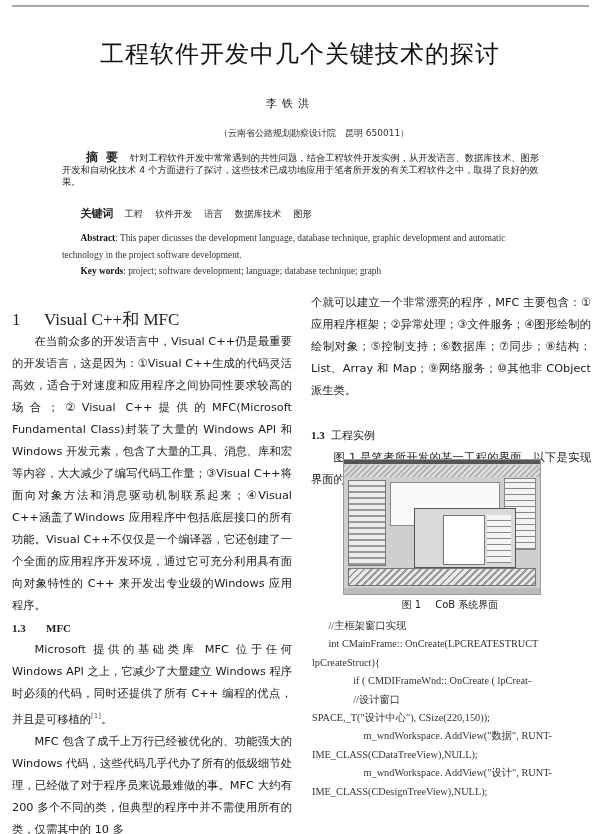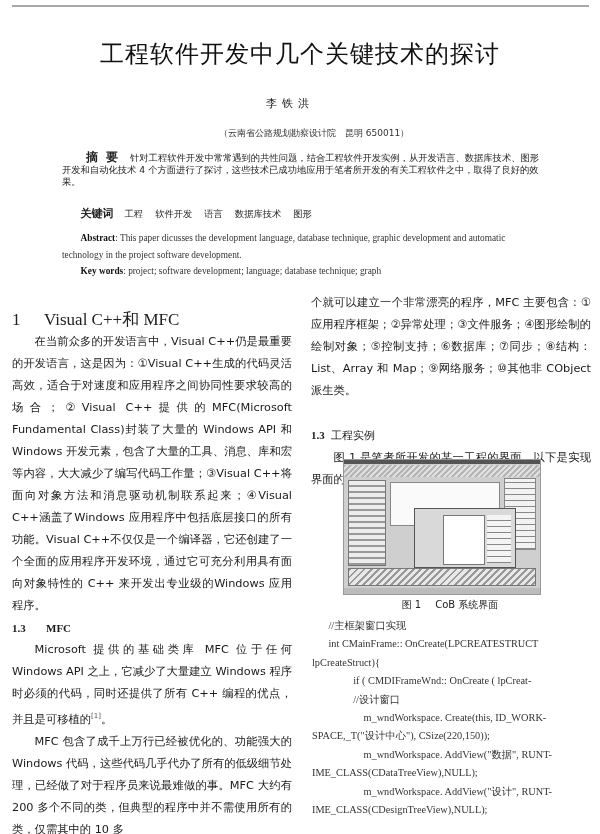--- a/index.html
+++ b/index.html
@@ -112,20 +112,19 @@
 <div class="fig-caption">
   <span class="n">图 1</span><span>CoB 系统界面</span>
 </div>
 
 <div class="code" style="top:617px;">
   <p class="c1">//主框架窗口实现</p>
   <p class="c1">int CMainFrame:: OnCreate(LPCREATESTRUCT</p>
   <p>lpCreateStruct){</p>
   <p class="c2">if ( CMDIFrameWnd:: OnCreate ( lpCreat-</p>
   <p class="c2">//设计窗口</p>
-  <p class="c3">m_wndWorkspace. Create(this, ID_WORK-</p>
   <p>SPACE,_T("设计中心"), CSize(220,150));</p>
   <p class="c3">m_wndWorkspace. AddView("数据", RUNT-</p>
   <p>IME_CLASS(CDataTreeView),NULL);</p>
   <p class="c3">m_wndWorkspace. AddView("设计", RUNT-</p>
   <p>IME_CLASS(CDesignTreeView),NULL);</p>
 
 </div>
 
 </body></html>

